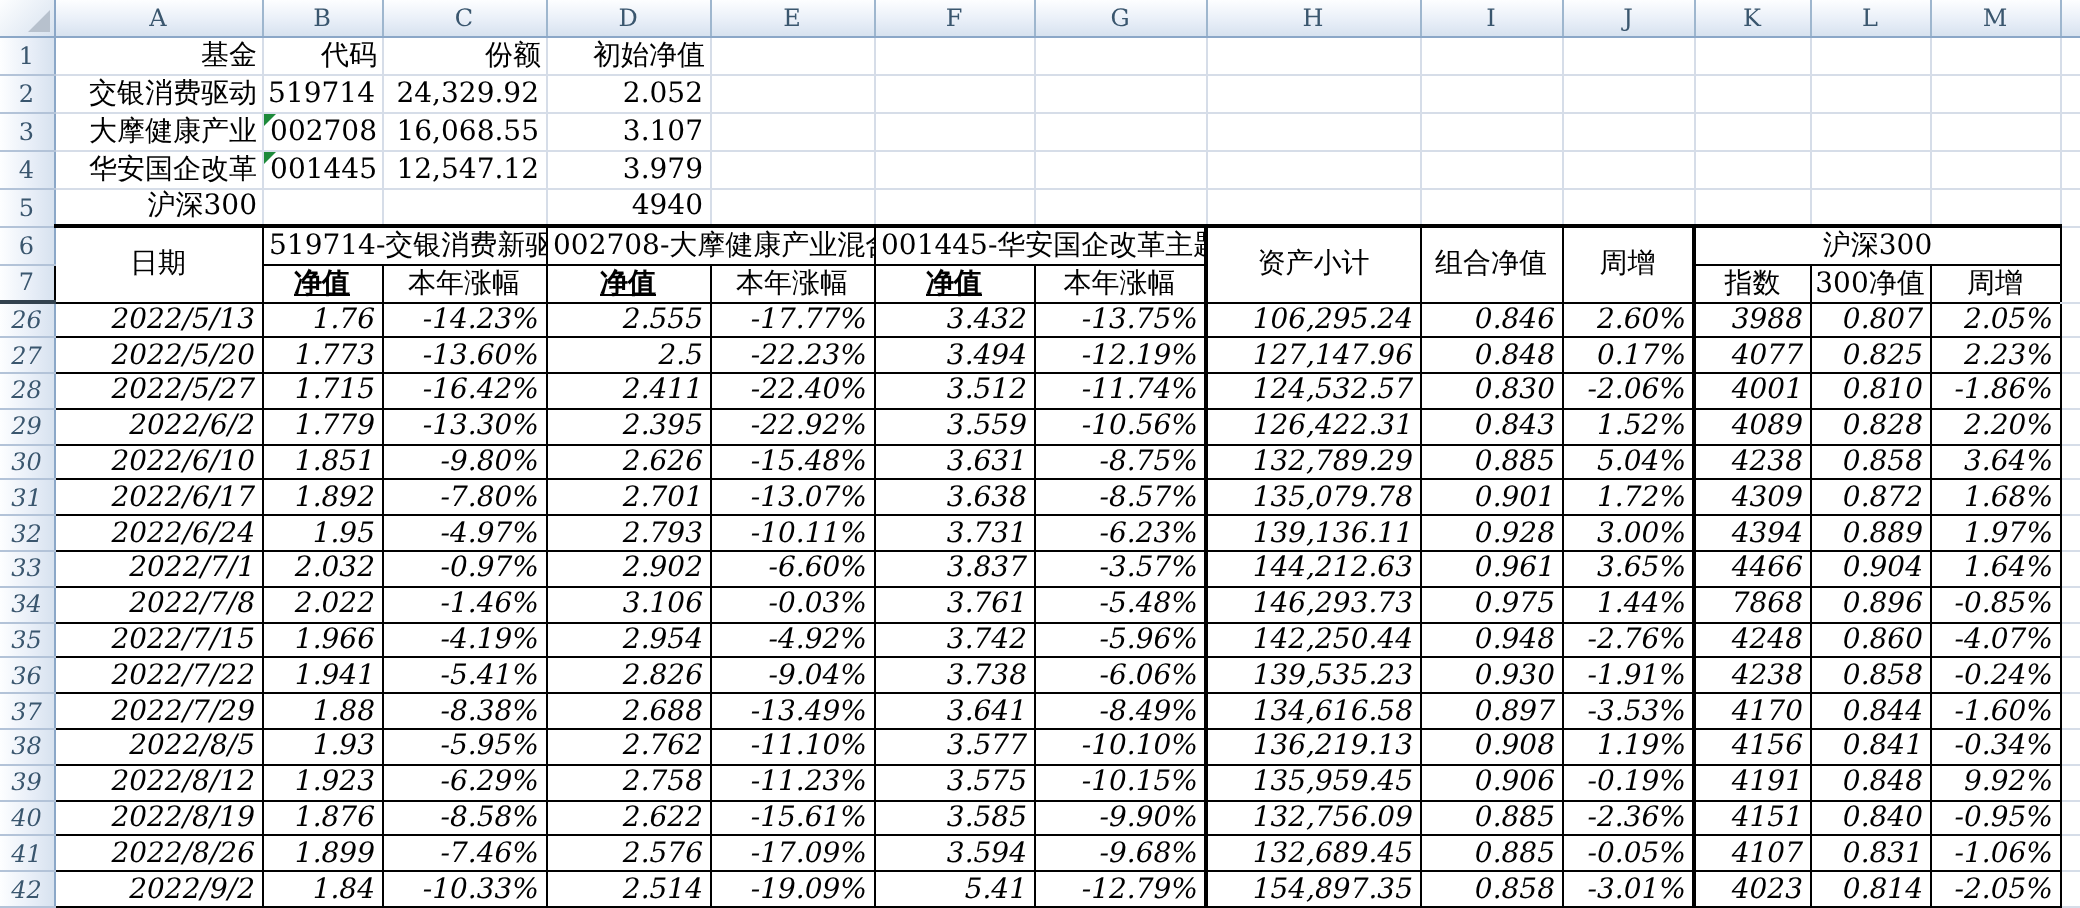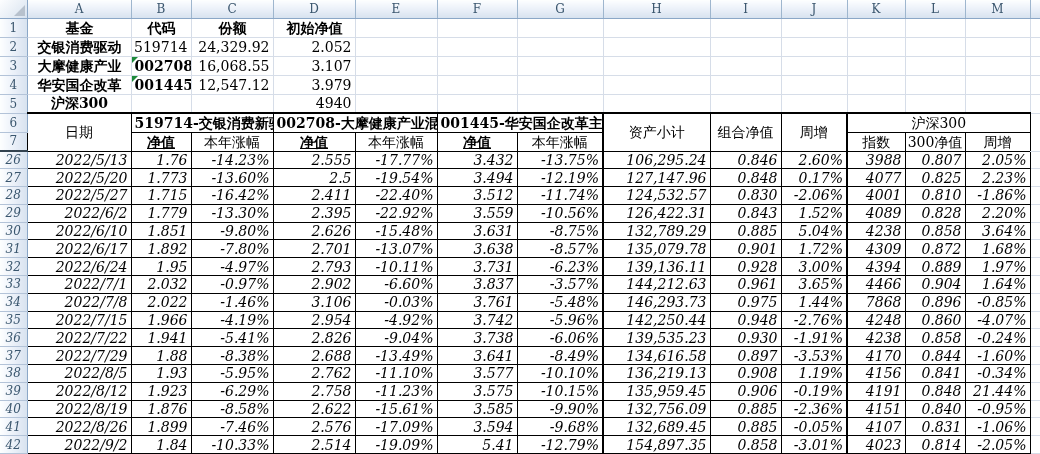--- a/index.html
+++ b/index.html
@@ -30,21 +30,21 @@
     position:absolute;right:2px;bottom:2px;width:0;height:0;
     border-left:11px solid transparent;border-bottom:11px solid #b7c1cd;
   }
   
   .g{border-right:1px solid #d6dde8;border-bottom:1px solid #d6dde8;}
   
   .t{border:1px solid #000;}
   .bt{border-top:2px solid #000;}
   .bl{border-left:2px solid #000;}
   .ar{text-align:right;padding-right:3px;}
-  .al{text-align:center;padding-left:3px;font-weight:bold;}
+  .al{text-align:right;padding-left:3px;}
   .ac{text-align:center;}
   .bold{font-weight:bold;text-decoration:underline;}
   .flag{position:relative;}
   .gtri{position:absolute;left:0;top:0;width:0;height:0;
     border-top:6px solid #1d8a3a;border-right:6px solid transparent;}
   .hidden-break .rh{border-top:2px solid #33424f;}
 </style>
 </head>
 <body>
 
@@ -218,21 +218,21 @@
     <td class="t ar">0.807</td>
     <td class="t ar">2.05%</td>
     <td class="g"></td>
   </tr>
         <tr class="dr">
     <th class="rh">27</th>
     <td class="t ar">2022/5/20</td>
     <td class="t ar">1.773</td>
     <td class="t ar">-13.60%</td>
     <td class="t ar">2.5</td>
-    <td class="t ar">-19.54%</td>
+    <td class="t ar">-22.23%</td>
     <td class="t ar">3.494</td>
     <td class="t ar">-12.19%</td>
     <td class="t bl ar">127,147.96</td>
     <td class="t ar">0.848</td>
     <td class="t ar">0.17%</td>
     <td class="t bl ar">4077</td>
     <td class="t ar">0.825</td>
     <td class="t ar">2.23%</td>
     <td class="g"></td>
   </tr>
@@ -430,21 +430,21 @@
     <td class="t ar">-6.29%</td>
     <td class="t ar">2.758</td>
     <td class="t ar">-11.23%</td>
     <td class="t ar">3.575</td>
     <td class="t ar">-10.15%</td>
     <td class="t bl ar">135,959.45</td>
     <td class="t ar">0.906</td>
     <td class="t ar">-0.19%</td>
     <td class="t bl ar">4191</td>
     <td class="t ar">0.848</td>
-    <td class="t ar">21.44%</td>
+    <td class="t ar">9.92%</td>
     <td class="g"></td>
   </tr>
         <tr class="dr">
     <th class="rh">40</th>
     <td class="t ar">2022/8/19</td>
     <td class="t ar">1.876</td>
     <td class="t ar">-8.58%</td>
     <td class="t ar">2.622</td>
     <td class="t ar">-15.61%</td>
     <td class="t ar">3.585</td>

